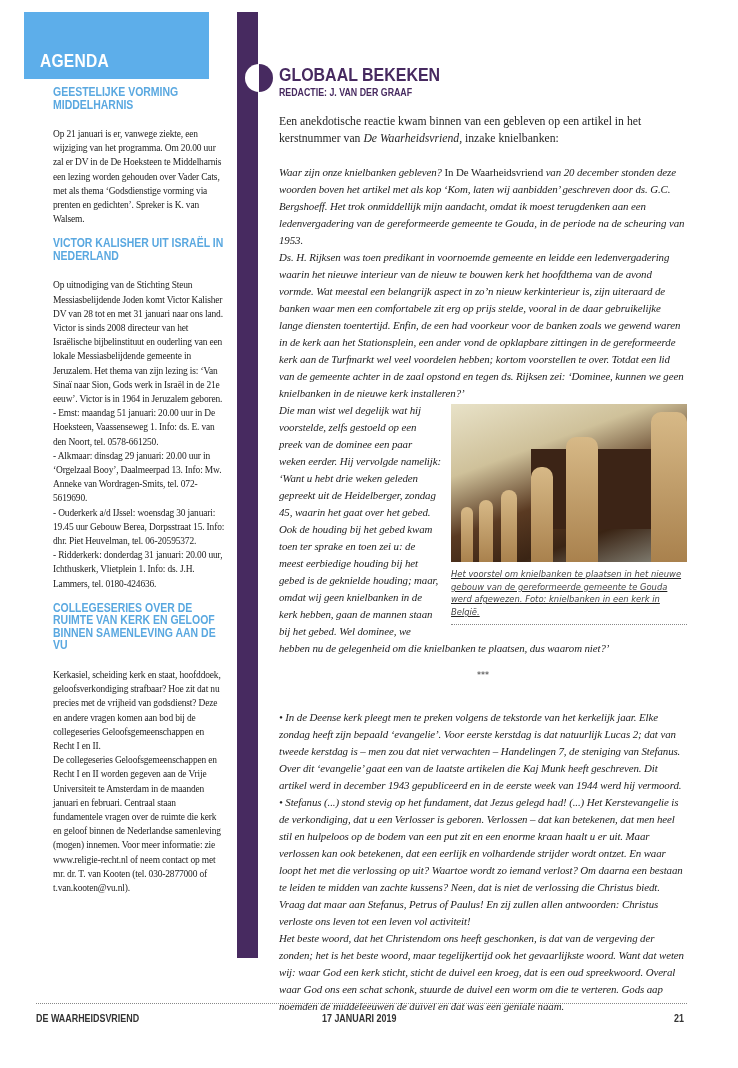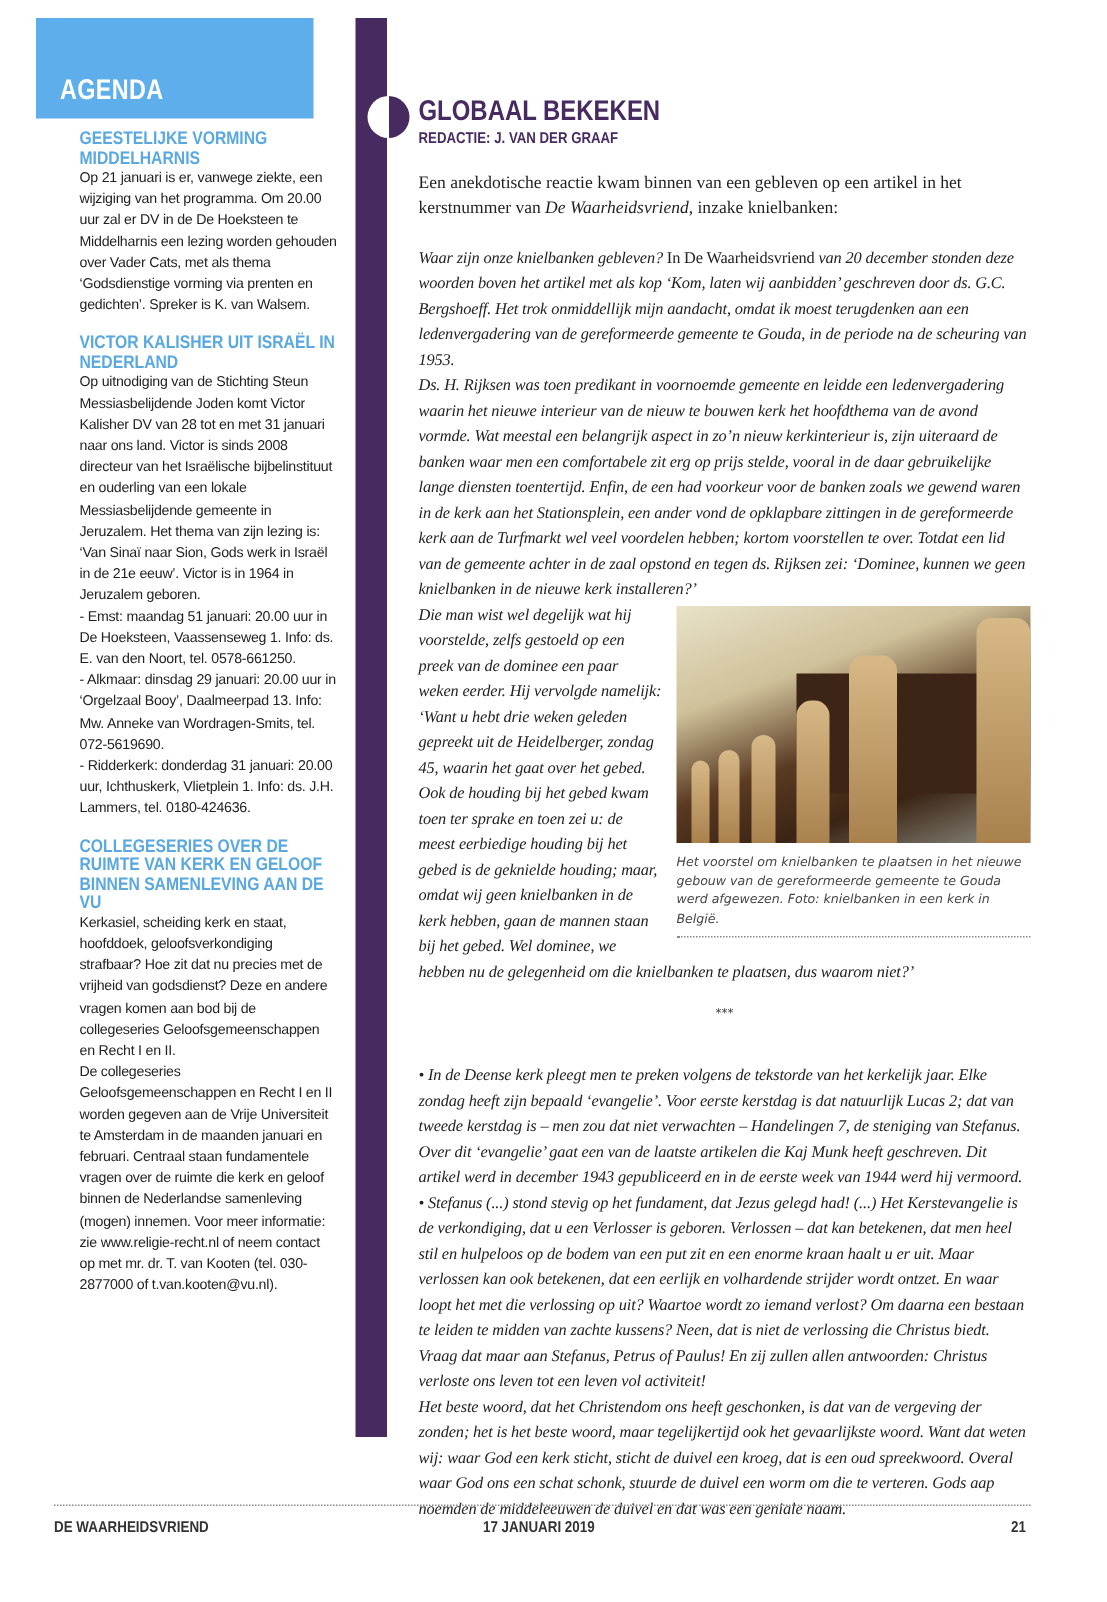--- a/index.html
+++ b/index.html
@@ -16,22 +16,22 @@
     letter-spacing: 0.3px; transform: scaleX(0.82); transform-origin: left bottom;
   }
   #agenda-col { position: absolute; left: 53px; top: 86px; width: 172px; }
   .ag-item { margin-bottom: 11px; }
   .ag-head {
     color: #5aa8e0; font-family: "Liberation Sans", sans-serif; font-weight: bold;
     font-size: 12.2px; line-height: 12.5px; text-transform: uppercase;
     transform: scaleX(0.86); transform-origin: left top; width: 200px;
   }
   .ag-body {
-    font-family: Liberation Sans, sans-serif; font-size: 9.45px; line-height: 14.2px;
-    color: #222; margin-top: 1px; letter-spacing: -0.15px;
+    font-family: Liberation Serif, serif; font-size: 9.45px; line-height: 14.2px;
+    color: #222; margin-top: 16px; letter-spacing: -0.15px;
   }
   .ag-body p { margin: 0; }
 
   
   #purple-bar { position: absolute; left: 237px; top: 12px; width: 21px; height: 946px; background: #472a60; }
   #half-circle {
     position: absolute; left: 245px; top: 64px; width: 28px; height: 28px; border-radius: 50%;
     background: linear-gradient(to right, #ffffff 0%, #ffffff 50%, #472a60 50%, #472a60 100%);
   }
 
@@ -45,21 +45,21 @@
     position: absolute; left: 279px; top: 86px; color: #472a60;
     font-family: "Liberation Sans", sans-serif; font-weight: bold; font-size: 10.5px;
     transform: scaleX(0.84); transform-origin: left top; white-space: nowrap;
   }
   #main { position: absolute; left: 279px; top: 113px; width: 408px; }
   .intro { font-family: "Liberation Serif", serif; font-size: 11.7px; line-height: 17px; margin: 0; }
   .quote { font-family: "Liberation Serif", serif; font-style: italic; font-size: 10.9px; line-height: 17px; margin: 0; color: #222; letter-spacing: -0.1px; }
   .upright { font-style: normal; }
   .stars { text-align: center; font-family: "DejaVu Sans", sans-serif; font-size: 8px; margin: 14px 0 14px 0; color: #333; }
 
-  #photo-wrap { float: right; width: 236px; margin: 2px 0 0 10px; }
+  #photo-wrap { float: right; width: 236px; margin: 2px 0 0 10px; text-decoration: underline; }
   #photo {
     width: 236px; height: 158px; position: relative; overflow: hidden;
     background: linear-gradient(160deg, #e8e2c8 0%, #cfc19a 30%, #5a3a22 55%, #3a2414 75%, #8f8f84 100%);
   }
   .pew { position: absolute; bottom: 0; background: linear-gradient(to bottom, #d7b987, #a9814d); border-radius: 10px 10px 0 0; }
   .pew-dark { position: absolute; background: #3c2416; }
   #caption { font-family: "DejaVu Sans", sans-serif; font-style: italic; font-size: 8.4px; line-height: 12.6px; color: #444; margin-top: 6px; }
   #caption-rule { border-bottom: 1px dotted #888; margin-top: 6px; margin-bottom: 6px; }
 
   
@@ -83,20 +83,21 @@
       <p>Op 21 januari is er, vanwege ziekte, een wijziging van het programma. Om 20.00 uur zal er DV in de De Hoeksteen te Middelharnis een lezing worden gehouden over Vader Cats, met als thema ‘Godsdienstige vorming via prenten en gedichten’. Spreker is K. van Walsem.</p>
     </div>
   </div>
 
   <div class="ag-item">
     <div class="ag-head">VICTOR KALISHER UIT ISRAËL IN NEDERLAND</div>
     <div class="ag-body">
       <p>Op uitnodiging van de Stichting Steun Messiasbelijdende Joden komt Victor Kalisher DV van 28 tot en met 31 januari naar ons land. Victor is sinds 2008 directeur van het Israëlische bijbelinstituut en ouderling van een lokale Messiasbelijdende gemeente in Jeruzalem. Het thema van zijn lezing is: ‘Van Sinaï naar Sion, Gods werk in Israël in de 21e eeuw’. Victor is in 1964 in Jeruzalem geboren.</p>
       <p>- Emst: maandag 51 januari: 20.00 uur in De Hoeksteen, Vaassenseweg 1. Info: ds. E. van den Noort, tel. 0578-661250.</p>
       <p>- Alkmaar: dinsdag 29 januari: 20.00 uur in ‘Orgelzaal Booy’, Daalmeerpad 13. Info: Mw. Anneke van Wordragen-Smits, tel. 072-5619690.</p>
+      <p>- Ouderkerk a/d IJssel: woensdag 30 januari: 19.45 uur Gebouw Berea, Dorpsstraat 15. Info: dhr. Piet Heuvelman, tel. 06-20595372.</p>
       <p>- Ridderkerk: donderdag 31 januari: 20.00 uur, Ichthuskerk, Vlietplein 1. Info: ds. J.H. Lammers, tel. 0180-424636.</p>
     </div>
   </div>
 
   <div class="ag-item">
     <div class="ag-head">COLLEGESERIES OVER DE RUIMTE VAN KERK EN GELOOF BINNEN SAMENLEVING AAN DE VU</div>
     <div class="ag-body">
       <p>Kerkasiel, scheiding kerk en staat, hoofddoek, geloofsverkondiging strafbaar? Hoe zit dat nu precies met de vrijheid van godsdienst? Deze en andere vragen komen aan bod bij de collegeseries Geloofsgemeenschappen en Recht I en II.</p>
       <p>De collegeseries Geloofsgemeenschappen en Recht I en II worden gegeven aan de Vrije Universiteit te Amsterdam in de maanden januari en februari. Centraal staan fundamentele vragen over de ruimte die kerk en geloof binnen de Nederlandse samenleving (mogen) innemen. Voor meer informatie: zie www.religie-recht.nl of neem contact op met mr. dr. T. van Kooten (tel. 030-2877000 of t.van.kooten@vu.nl).</p>
     </div>

